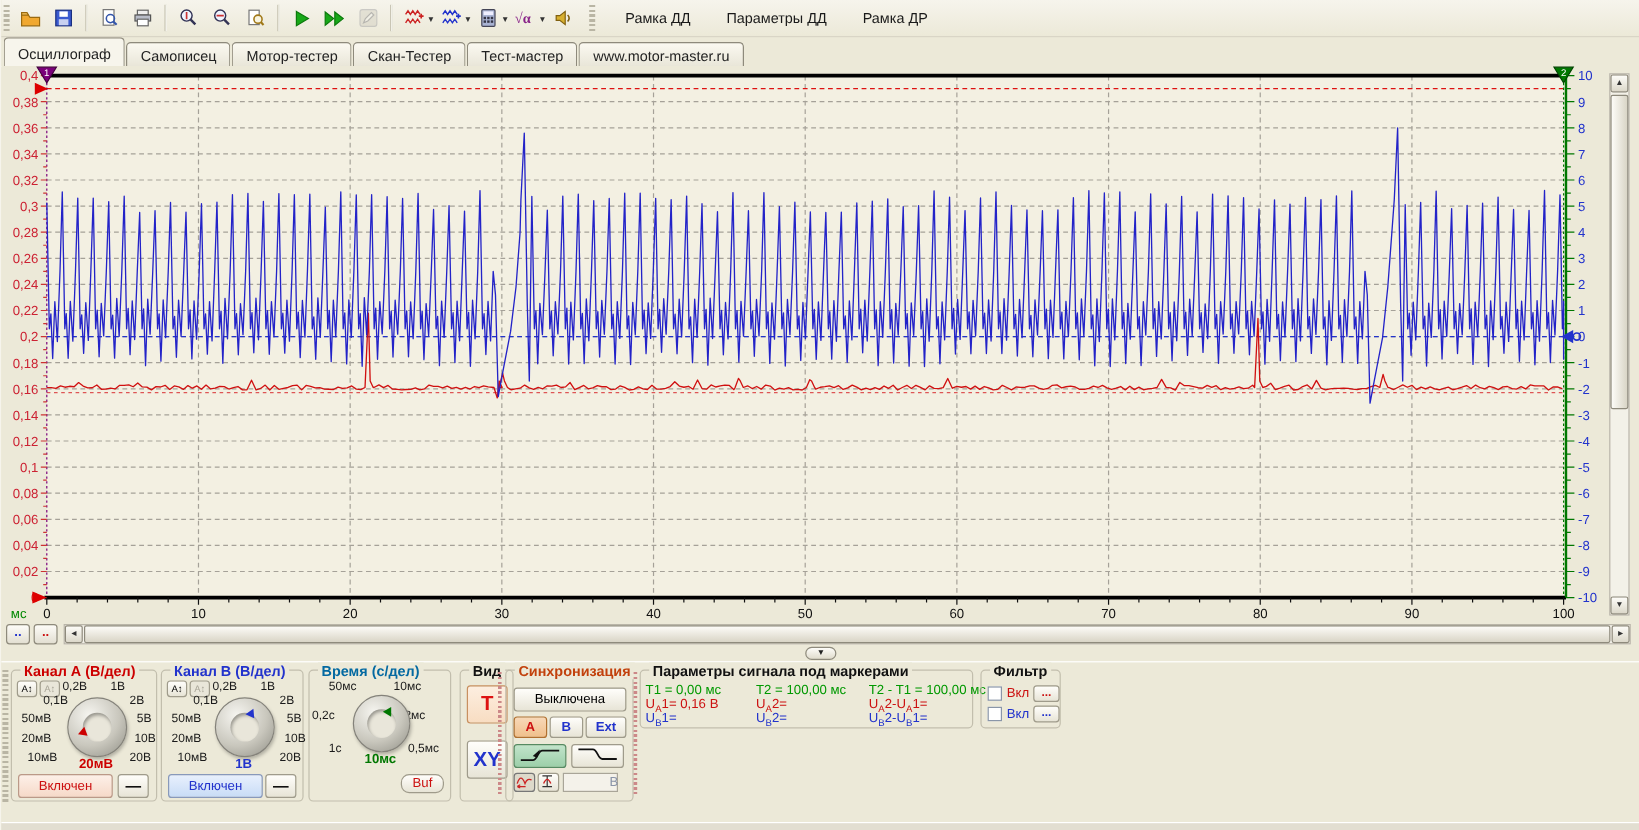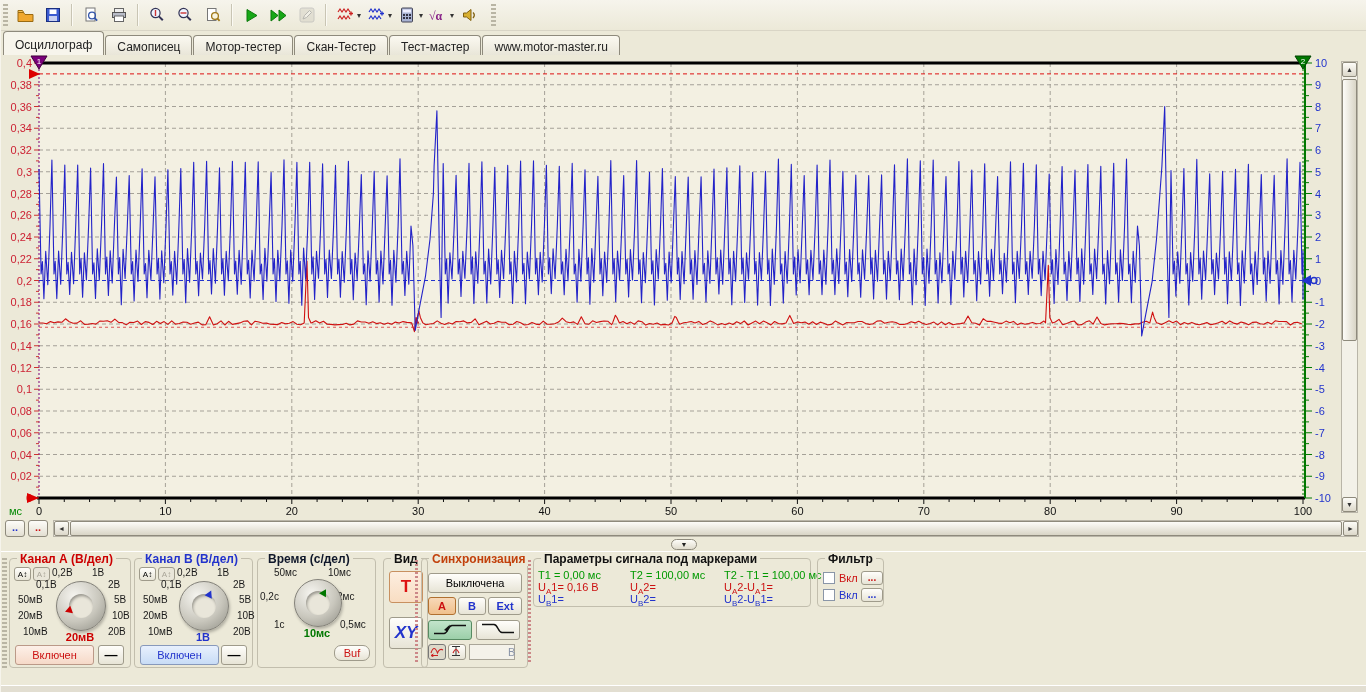--- a/index.html
+++ b/index.html
@@ -55,21 +55,21 @@
   .ptrw{position:absolute;left:0;top:0;width:100%;height:100%;}
   .ptrw b{position:absolute;left:50%;top:3px;width:0;height:0;margin-left:-4px;
         border:4px solid transparent;border-bottom:7px solid currentColor;}
   .dialsel{position:absolute;font-size:11px;font-weight:bold;transform:translateX(-50%);white-space:nowrap;}
   .pwr{width:79px;height:20px;font-weight:normal;}
   .pwrA{color:#cc1111;background:linear-gradient(#fdf0e8,#f6d9c8);border-color:#b98;}
   .pwrB{color:#2233cc;background:linear-gradient(#e8f0fd,#c8dcf6);border-color:#89b;}
   .mbtn{width:26px;height:20px;font-weight:bold;font-size:13px;line-height:16px;}
   .bigbtn{width:34px;height:32px;font-size:17px;font-weight:bold;}
   .tbtn{color:#dd1111;background:linear-gradient(#fdeee0,#f8ddc2);border-color:#c89060;}
-  .xybtn{color:#2233cc;font-style:italic;}
+  .xybtn{color:#2233cc;}
   .srcbtn{height:18px;font-weight:bold;}
   .srcA{color:#cc1111;background:linear-gradient(#f8d8b8,#f0c08c);border-color:#b07030;}
   .srcB,.srcE{color:#2233cc;}
   .edge{width:44px;height:20px;}
   .edge.on{background:linear-gradient(#c2e4cb,#9ccfa9);border-color:#568a62;}
   .tiny{width:18px;height:16px;}
   .tiny.on{background:#ddd9ca;border-color:#777;}
   .lvl{position:absolute;width:34px;height:16px;border:1px solid #a9a598;background:#f4f2ea;color:#9aa4b4;
        font-size:10px;padding:0 3px;box-sizing:border-box;font-family:"Liberation Sans",sans-serif;}
   .unit{position:absolute;color:#8a94a8;font-size:11px;}
@@ -230,20 +230,21 @@
     <span class="caret">▾</span>
     <button class="tb">
         <span>
           <svg width="15" height="16" viewBox="0 0 15 16">
             <polygon points="1.5,6 4.5,6 9,2.5 9,13.5 4.5,10 1.5,10" fill="#d8b030" stroke="#806010"></polygon>
             <path d="M11 5.5 q2.6 2.5 0 5.5" stroke="#806010" stroke-width="1.3" fill="none"></path>
           </svg>
         </span>
       </button>
     <span class="grip" style="margin-left:8px;"></span>
+    <span id="menuitems"><span class="menuitem">Рамка ДД</span><span class="menuitem">Параметры ДД</span><span class="menuitem">Рамка ДР</span></span>
   </div>
 
   <div id="tabbar"><span class="tab active">Осциллограф</span><span class="tab">Самописец</span><span class="tab">Мотор-тестер</span><span class="tab">Скан-Тестер</span><span class="tab">Тест-мастер</span><span class="tab">www.motor-master.ru</span></div>
 
   <div id="plotwrap">
     <svg id="plot" width="1366" height="497">
         <rect x="38" y="8" width="1264" height="435" fill="#f3f0e2"></rect>
         <line x1="38" y1="421.25" x2="1302" y2="421.25" stroke="#a5a198" stroke-dasharray="4 3" stroke-width="1"></line>
         <line x1="38" y1="399.5" x2="1302" y2="399.5" stroke="#a5a198" stroke-dasharray="4 3" stroke-width="1"></line>
         <line x1="38" y1="377.75" x2="1302" y2="377.75" stroke="#a5a198" stroke-dasharray="4 3" stroke-width="1"></line>
@@ -544,21 +545,21 @@
               <b></b>
             </div>
           </div>
           <span class="dialsel" style="left: 68px; top: 72px; color: rgb(34, 51, 204);">1В</span>
         </div>
       <button class="btn pwr pwrB" style="left:5px;top:86px;">Включен</button>
       <button class="btn mbtn" style="left:86px;top:86px;">—</button>
     </div>
 
     <div class="grp" style="left:256px;width:119px;">
-      <span class="legend" style="color:#0f172a;">Время (с/дел)</span>
+      <span class="legend" style="color:#0369a1;">Время (с/дел)</span>
       <div class="dial" id="dialT">
           <span class="dlabel" style="left: 16px; top: 8px;">50мс</span>
           <span class="dlabel" style="left: 70px; top: 8px;">10мс</span>
           <span class="dlabel" style="left: 2px; top: 32px;">0,2с</span>
           <span class="dlabel" style="left: 79px; top: 32px;">2мс</span>
           <span class="dlabel" style="left: 16px; top: 60px;">1с</span>
           <span class="dlabel" style="left: 82px; top: 60px;">0,5мс</span>
           <div class="knob" style="left: 36px; top: 20px; width: 46px; height: 46px;">
             <div class="ptrw" style="transform: rotate(30deg); color: rgb(0, 119, 0);">
               <b></b>

